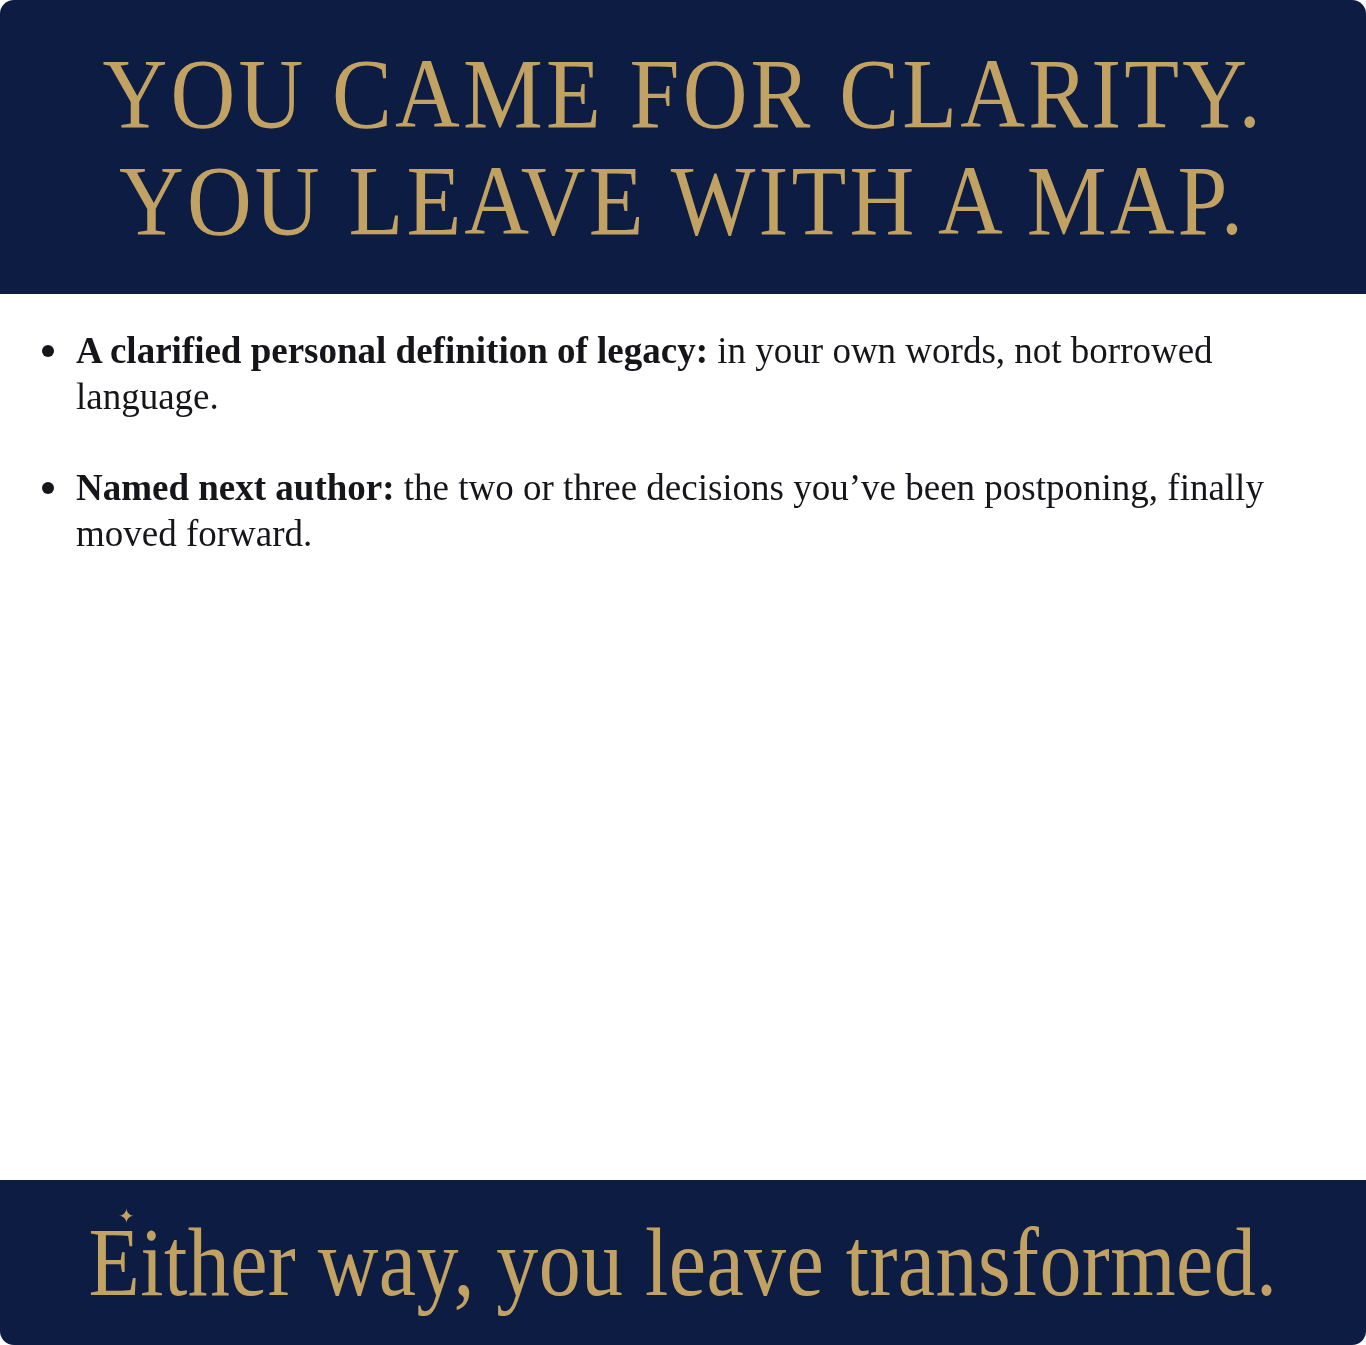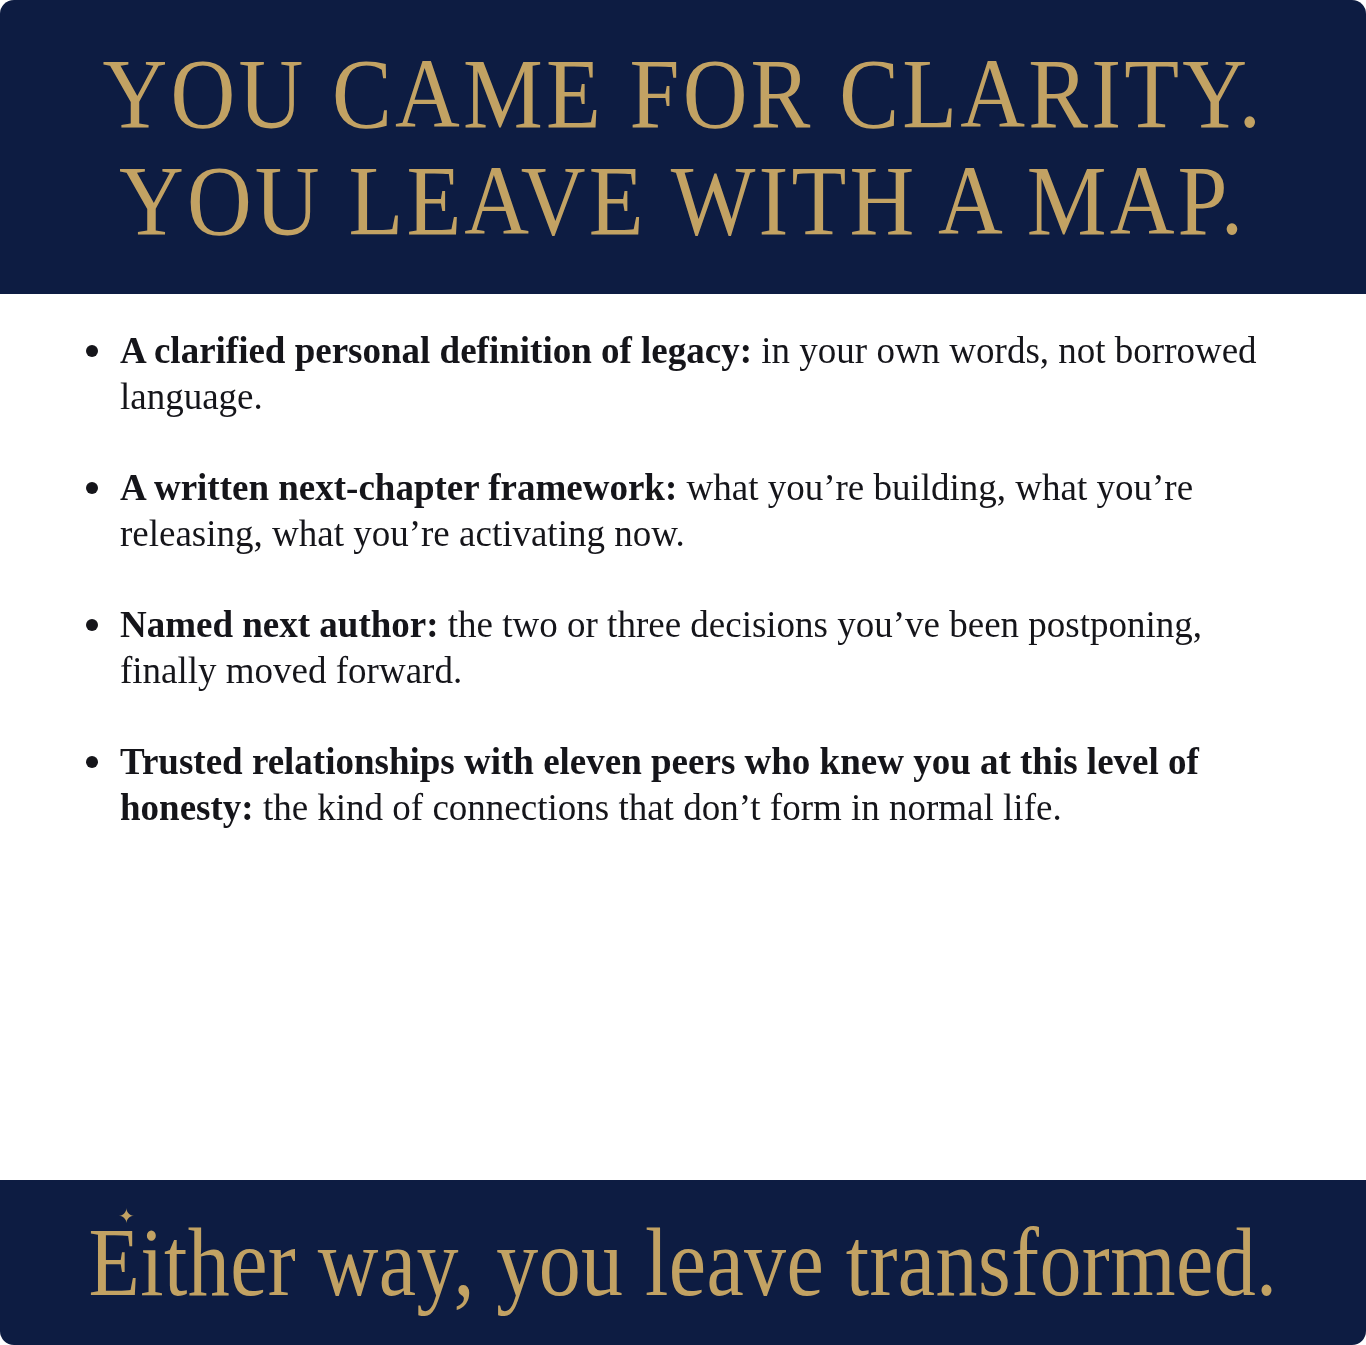--- a/index.html
+++ b/index.html
@@ -39,21 +39,21 @@
     line-height:107px;
     letter-spacing:.035em;
     white-space:nowrap;
     transform:scale(1.02,1.12);
   }
 
   
   .body-section{
     flex:1 1 auto;
     background:var(--paper);
-    padding:34px 62px 0 84px;
+    padding:34px 62px 0 40px;
   }
   .benefit-list{list-style:none;}
   .benefit-item{
     position:relative;
     padding-left:36px;
     margin-bottom:45px;
     font-size:37px;
     line-height:46px;
     color:var(--ink);
     max-width:1250px;
@@ -104,29 +104,21 @@
   </div>
 
   <div class="body-section">
     <ul class="benefit-list">
       <li class="benefit-item">
         <span class="dot"></span>
         <b>A clarified personal definition of legacy:</b><span> in your own words, not borrowed language.</span>
       </li>
       <li class="benefit-item">
         <span class="dot"></span>
-        <b>A written next-chapter framework:</b><span> what you’re building, what you’re releasing, what you’re activating now.</span>
-      </li>
-      <li class="benefit-item">
-        <span class="dot"></span>
         <b>Named next author:</b><span> the two or three decisions you’ve been postponing, finally moved forward.</span>
-      </li>
-      <li class="benefit-item">
-        <span class="dot"></span>
-        <b>Trusted relationships with eleven peers who knew you at this level of honesty:</b><span> the kind of connections that don’t form in normal life.</span>
       </li>
     </ul>
   </div>
 
   <div class="footer-band">
     <span class="sparkle">✦</span>
     <span class="footer-line">Either way, you leave transformed.</span>
   </div>
 
 </div>

